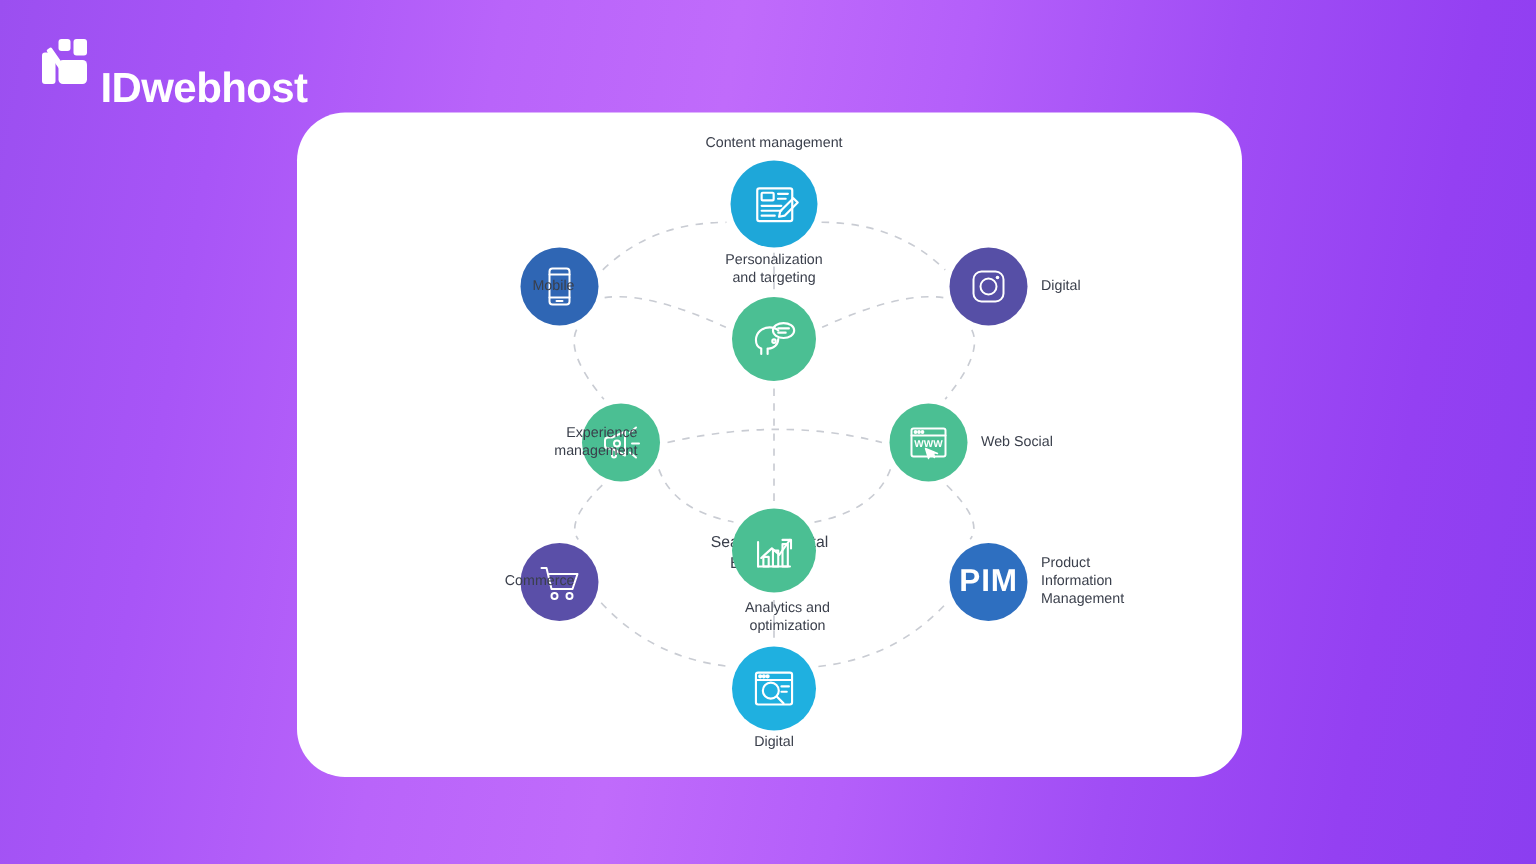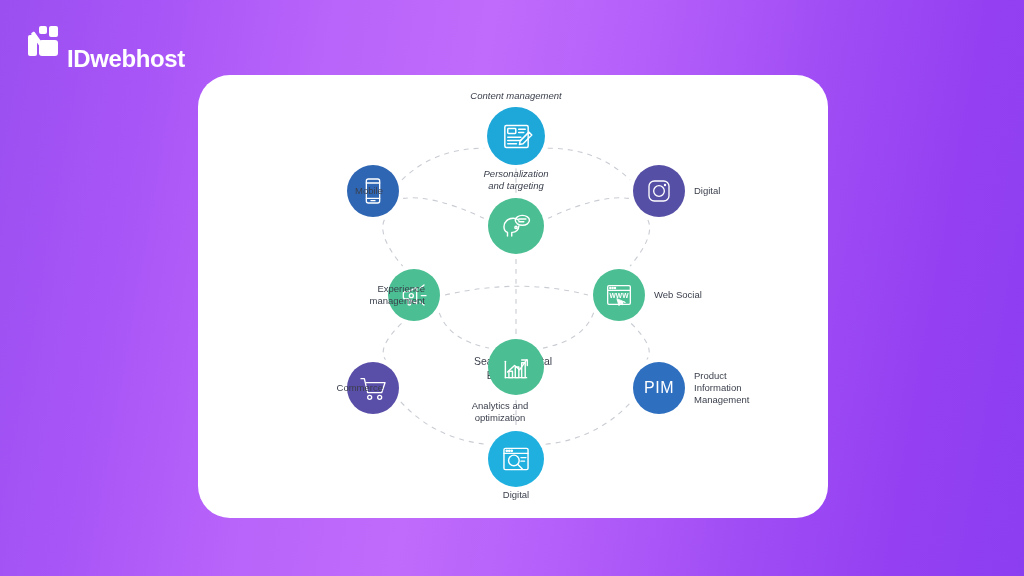--- a/index.html
+++ b/index.html
@@ -44,21 +44,21 @@
   .lm-a { left: 0;  top: 9px;  width: 9px;  height: 21px; border-radius: 2px; }
   .lm-b { left: 11px; top: 0;   width: 8px;  height: 8px;  border-radius: 2px; }
   .lm-c { left: 11px; top: 14px; width: 19px; height: 16px; border-radius: 3px; }
   .lm-d { left: 21px; top: 0;   width: 9px;  height: 11px; border-radius: 2px; }
   .lm-slash {
     left: 7px; top: 5px; width: 4px; height: 16px;
     background: #ffffff; transform: rotate(-35deg); border-radius: 1px;
   }
   .logo-word {
     color: #ffffff;
-    font-size: 24px;
+    font-size: 28px;
     font-weight: bold;
     letter-spacing: -0.4px;
     white-space: nowrap;
     line-height: 1;
     margin-top: 36px;
   }
 
   
   #card {
     position: absolute;
@@ -85,34 +85,34 @@
     position: absolute;
     transform: translate(-50%, -50%);
     display: flex;
     align-items: center;
     justify-content: center;
     border-radius: 50%;
     color: #ffffff;
   }
   .node svg { display: block; }
   .node-pim-label {
-    font-size: 16px; font-weight: normal; letter-spacing: 0.5px;
+    font-size: 21px; font-weight: bold; letter-spacing: 0.5px;
   }
 
   .label {
     position: absolute;
     font-size: 9.5px;
     line-height: 1.25;
     color: #3a3f4b;
     white-space: pre-line;
     text-align: center;
   }
   .label.right-of { transform: translate(0, -50%); text-align: left; }
   .label.left-of  { transform: translate(-100%, -50%); text-align: right; margin-left: 45px; }
-  .label.above    { transform: translate(-50%, -100%); font-style: italic; }
+  .label.above    { transform: translate(-50%, -100%); }
   .label.below    { transform: translate(-50%, 0); }
 
   #center-label {
     position: absolute;
     left: 315px; top: 294px;
     transform: translate(-50%, -50%);
     text-align: center;
     font-size: 10.5px;
     line-height: 1.3;
     color: #3a3f4b;
@@ -270,21 +270,21 @@
             </span>
           </div>
           <div class="node" style="left: 461px; top: 313px; width: 52px; height: 52px; background: rgb(46, 111, 192);">
             <span class="node-pim-label">PIM</span>
           </div>
         </div>
       <div id="labels-layer">
           <div class="label above" style="left: 318px; top: 27px;">Content management</div>
           <div class="label above" style="left: 318px; top: 117px;">Personalization
 and targeting</div>
-          <div class="label below" style="left: 302px; top: 325px;">Analytics and
+          <div class="label below" style="left: 327px; top: 325px;">Analytics and
 optimization</div>
           <div class="label below" style="left: 318px; top: 414px;">Digital</div>
           <div class="label left-of" style="left: 140px; top: 116px;">Mobile</div>
           <div class="label left-of" style="left: 182px; top: 220px;">Experience
 management</div>
           <div class="label left-of" style="left: 140px; top: 313px;">Commerce</div>
           <div class="label right-of" style="left: 496px; top: 116px;">Digital</div>
           <div class="label right-of" style="left: 456px; top: 220px;">Web Social</div>
           <div class="label right-of" style="left: 496px; top: 313px;">Product
 Information

